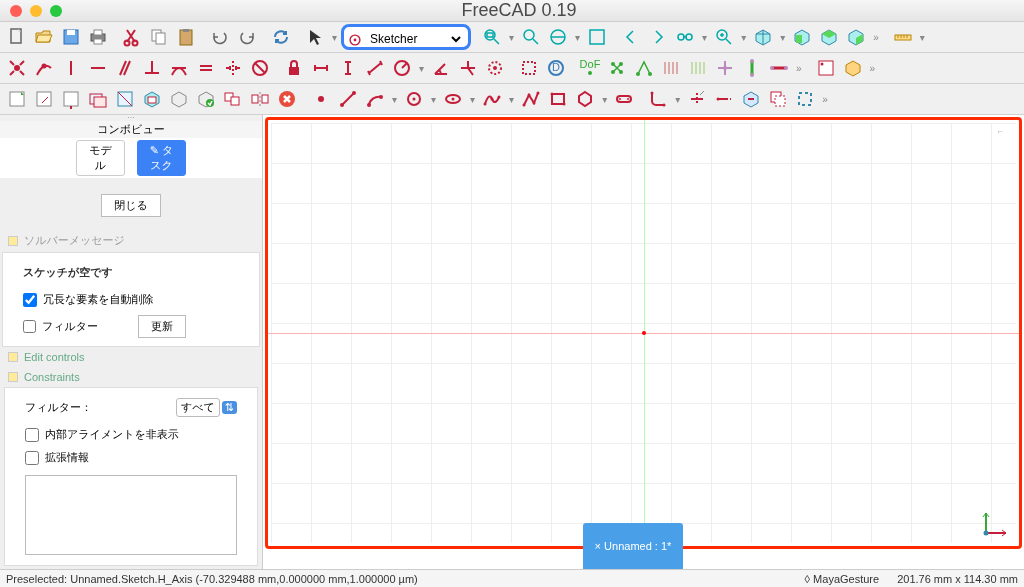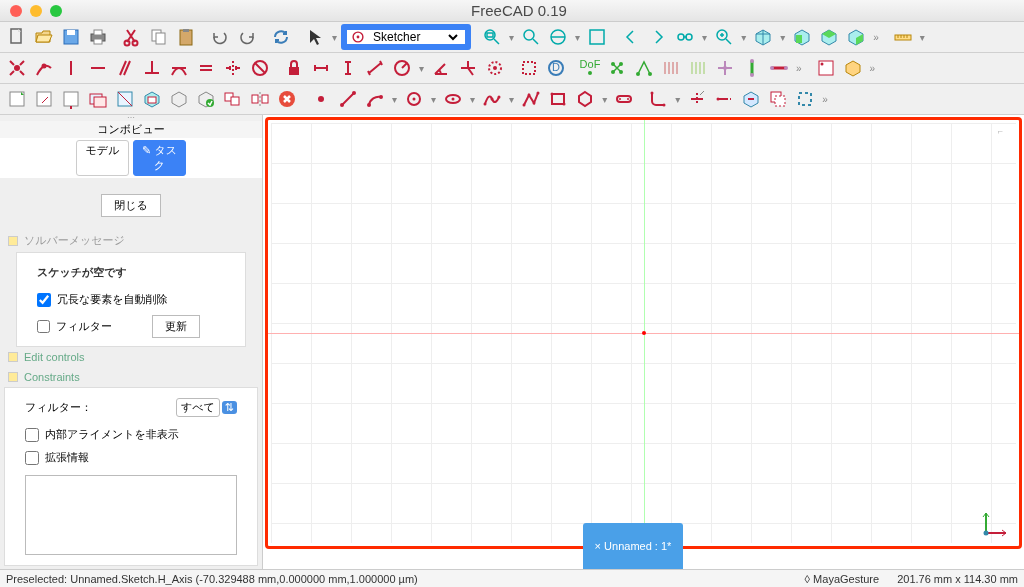--- a/index.html
+++ b/index.html
@@ -1,32 +1,32 @@
 <!DOCTYPE html>
 <html><head>
 <meta charset="utf-8">
 <style>
 *{margin:0;padding:0;box-sizing:border-box;font-family:"Helvetica Neue",Arial,sans-serif;font-size:11px}
 body{width:1024px;height:587px;background:#e8e8e8;display:flex;flex-direction:column;overflow:hidden}
 .titlebar{height:22px;background:linear-gradient(#f6f6f6,#e5e5e5);display:flex;align-items:center;position:relative;border-bottom:1px solid #ccc}
 .traffic{display:flex;gap:8px;padding-left:10px}
 .tl{width:12px;height:12px;border-radius:50%}
-.win-title{position:absolute;left:14px;right:0;text-align:center;font-size:15px;color:#4a4a4a}
+.win-title{position:absolute;left:14px;right:0;text-align:center;font-size:18px;color:#4a4a4a}
 .toolbar{display:flex;align-items:center;padding:2px 4px;background:#f0f0f0;border-bottom:1px solid #d0d0d0;gap:1px;flex-wrap:nowrap;overflow:hidden}
 .tbtn{width:26px;height:26px;display:flex;align-items:center;justify-content:center;border-radius:3px;cursor:pointer}
 .tbtn svg{width:20px;height:20px}
 .sep{width:6px}
-.wb-wrap{display:flex;align-items:center;height:26px;background:#fff;border:6px solid #3b82f6;border-radius:3px;padding:0 4px;min-width:130px;gap:4px}
+.wb-wrap{display:flex;align-items:flex-end;height:26px;background:#fff;border:3px solid #3b82f6;border-radius:8px;padding:0 4px;min-width:130px;gap:4px}
 .wb-wrap select{border:none;background:none;font-size:12px;flex:1;outline:none}
 .chev{color:#888;font-size:10px;padding:0 3px;cursor:pointer}
 .body-area{flex:1;display:flex;overflow:hidden}
 .sidebar{width:263px;background:#fff;border-right:1px solid #ccc;display:flex;flex-direction:column}
 .grip{height:6px;background:#f0f0f0;text-align:center;color:#999;font-size:8px;line-height:6px}
 .panel-title{text-align:center;font-size:11px;padding:1px;background:#f5f5f5}
-.tabs{display:flex;padding:2px 76px;gap:4px}
+.tabs{display:flex;padding:2px 76px;gap:12px}
 .tab{flex:1;text-align:center;padding:2px 8px;font-size:11px;background:#fff;border:1px solid #ccc;border-radius:3px;cursor:pointer}
 .tab.active{background:#3b82f6;color:#fff;border-color:#3b82f6}
 .panel-body{flex:1;overflow-y:auto;padding:4px 0;background:#efefef}
 .close-row{text-align:center;padding:12px 0}
 .btn{background:#fff;border:1px solid #bbb;border-radius:0;padding:3px 12px;font-size:11px;cursor:pointer}
 .section-hdr{display:flex;align-items:center;gap:6px;padding:4px 8px;color:#999;font-size:11px}
 .arrow-ic{width:10px;height:10px;background:#ffeb99;border:1px solid #ccc}
 .msg{padding:8px 20px;font-size:11px;font-weight:bold;color:#333}
 .check-row{display:flex;align-items:center;gap:6px;padding:4px 20px;font-size:11px}
 .check-row input{width:14px;height:14px}
@@ -609,21 +609,21 @@
     <div class="tabs">
       <div class="tab">モデル</div>
       <div class="tab active">✎ <span>タスク</span></div>
     </div>
     <div class="panel-body">
       <div class="close-row"><button class="btn">閉じる</button></div>
       <div class="section-hdr">
           <span class="arrow-ic"></span>
           <span>ソルバーメッセージ</span>
         </div>
-      <div style="background:#fff;margin:0 16px;padding:4px 0;border:1px solid #ddd">
+      <div style="background:#fff;margin:0 2px;padding:4px 0;border:1px solid #ddd">
         <div class="msg">スケッチが空です</div>
         <div class="check-row">
             <input type="checkbox" checked="" style="">
             <span>冗長な要素を自動削除</span>
           </div>
         <div class="split">
           <label style="display:flex;gap:6px;align-items:center">
               <input type="checkbox" style="">
               <span>フィルター</span>
             </label>

